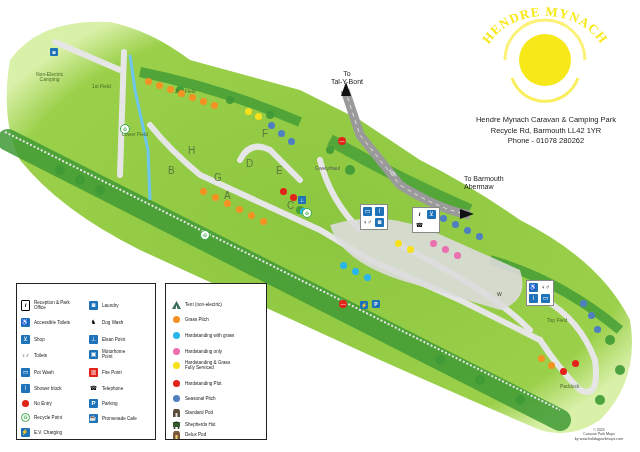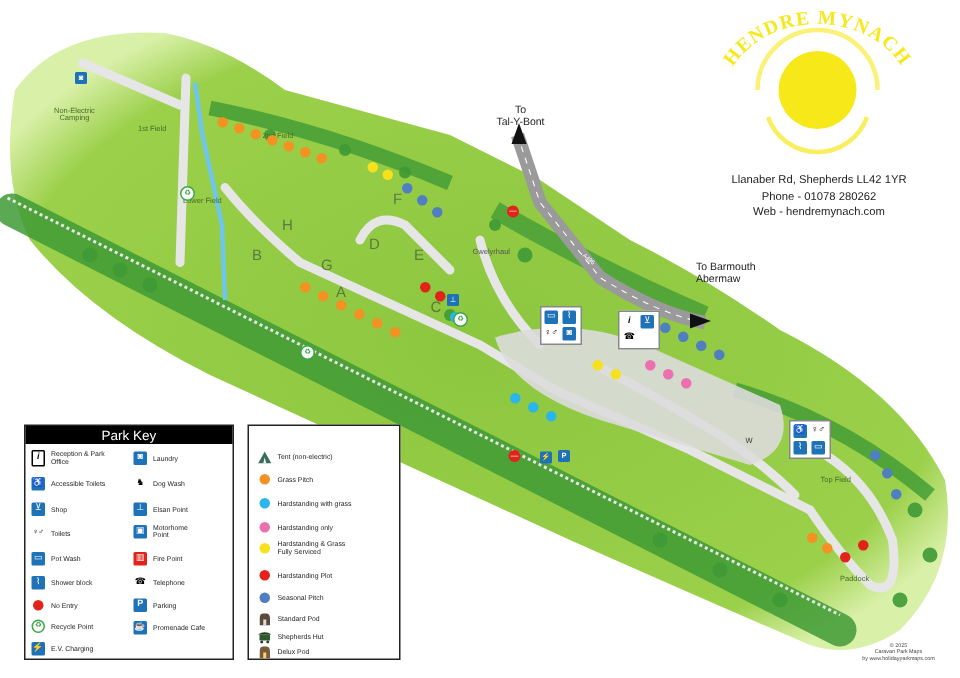--- a/index.html
+++ b/index.html
@@ -88,23 +88,23 @@
 <svg class="logo-title" viewBox="0 0 150 70" style="left:470px;top:6px;">
   <defs>
       <path id="arc" d="M12 62 A63 52 0 0 1 138 62"></path>
     </defs>
   <text font-family="Liberation Serif, serif" font-size="13" font-weight="bold" fill="#f7e81a" letter-spacing="1">
     <textPath href="#arc" startOffset="50%" text-anchor="middle">HENDRE MYNACH</textPath>
   </text>
 </svg>
 
 <div class="contact">
-  <div>Llanaber Rd, Shepherds LL42 1YR</div>
+  <div>Hendre Mynach Caravan &amp; Camping Park</div>
+  <div>Recycle Rd, Barmouth LL42 1YR</div>
   <div>Phone - 01078 280262</div>
-  <div>Web - hendremynach.com</div>
 </div>
 
 <div class="lbl road-lbl" style="left:322px;top:70px;width:50px;">
   <div>To</div>
   <div>Tal-Y-Bont</div>
 </div>
 <div class="lbl road-lbl" style="left:464px;top:175px;text-align:left;">
   <div>To Barmouth</div>
   <div>Abermaw</div>
 </div>
@@ -197,21 +197,20 @@
 <div class="fac" style="left:372px;top:300px;font-weight:bold;">P</div>
 <div class="fac" style="left:380px;top:300px;background:transparent;"></div>
 <div class="fac" style="left:339px;top:300px;background:#e2231a;border-radius:50%;">—</div>
 <div class="fac" style="left:338px;top:137px;background:#e2231a;border-radius:50%;">—</div>
 <div class="fac" style="left:360px;top:301px;">⚡</div>
 <div class="fac" style="left:120px;top:124px;background:#fff;color:#3aa845;border:1px solid #3aa845;border-radius:50%;">♻</div>
 <div class="fac" style="left:200px;top:230px;background:#fff;color:#3aa845;border:1px solid #3aa845;border-radius:50%;">♻</div>
 <div class="fac" style="left:302px;top:208px;background:#fff;color:#3aa845;border:1px solid #3aa845;border-radius:50%;">♻</div>
 
 <div class="key-box" style="left:16px;top:283px;width:138px;height:155px;">
-  <div class="key-head">Park Key</div>
 
   <div class="key-item" style="left:4px;top:16px;">
     <div class="key-icon">
         <div class="sq" style="background:#fff;color:#000;border:0.5px solid #000;font-style:italic;font-weight:bold;">i</div>
       </div>
     <span style="width:40px;white-space:normal;">Reception &amp; Park Office</span>
   </div>
   <div class="key-item" style="left:4px;top:34px;">
     <div class="key-icon">
         <div class="sq">♿</div>

